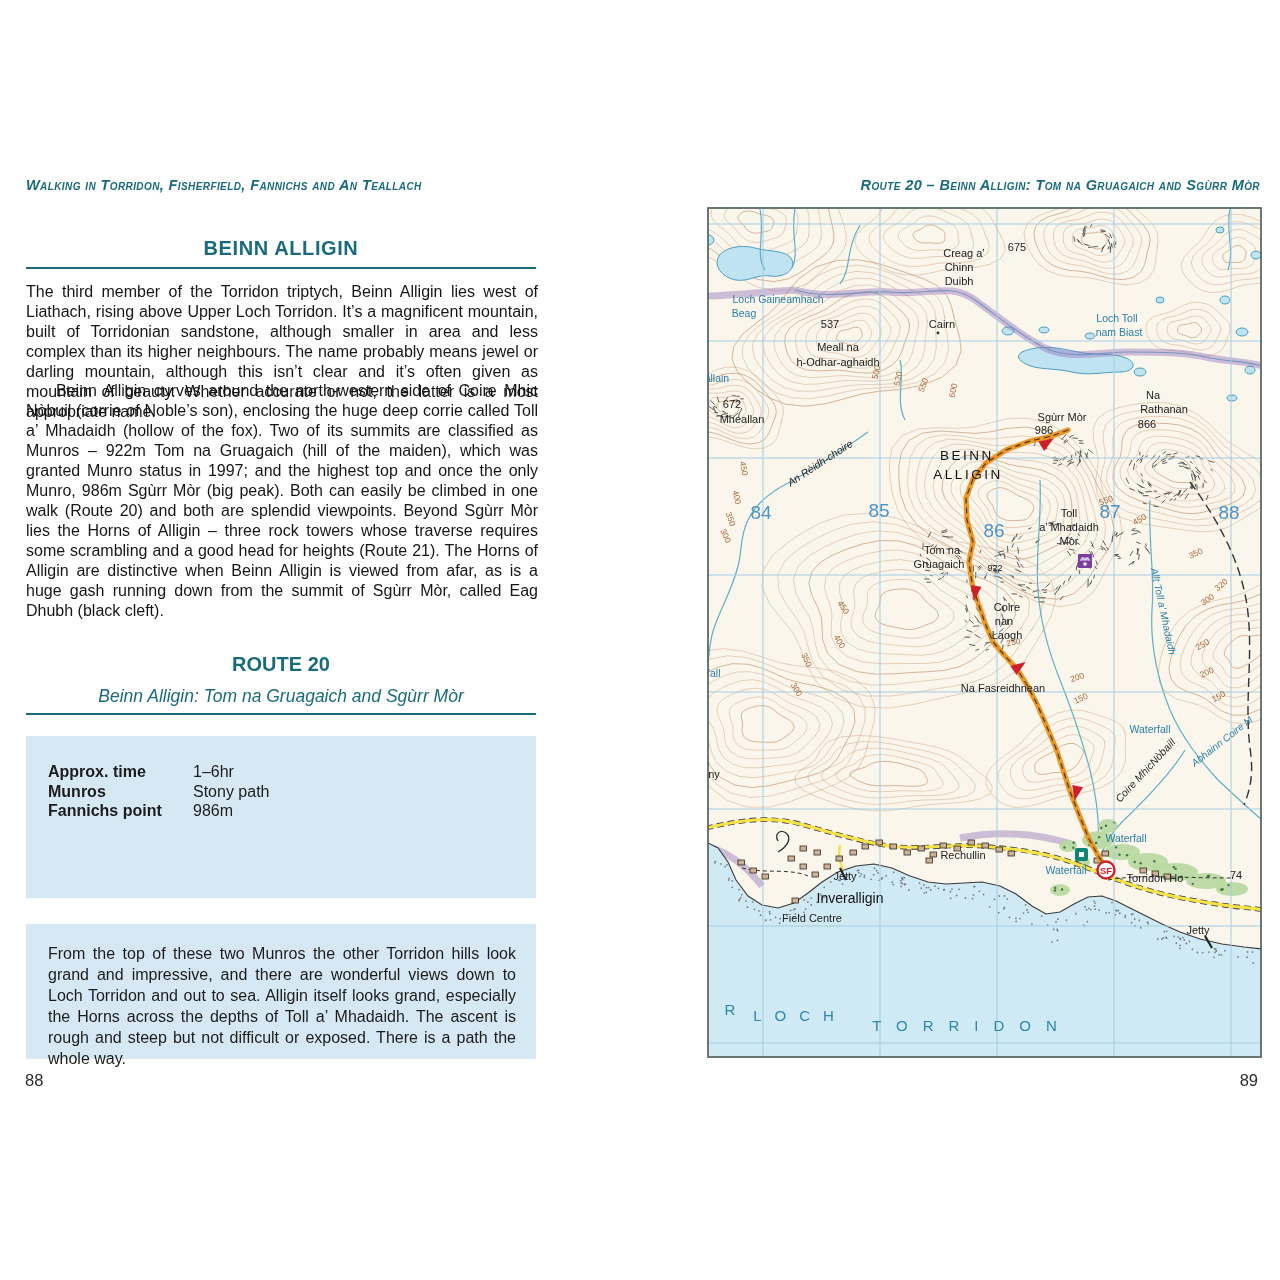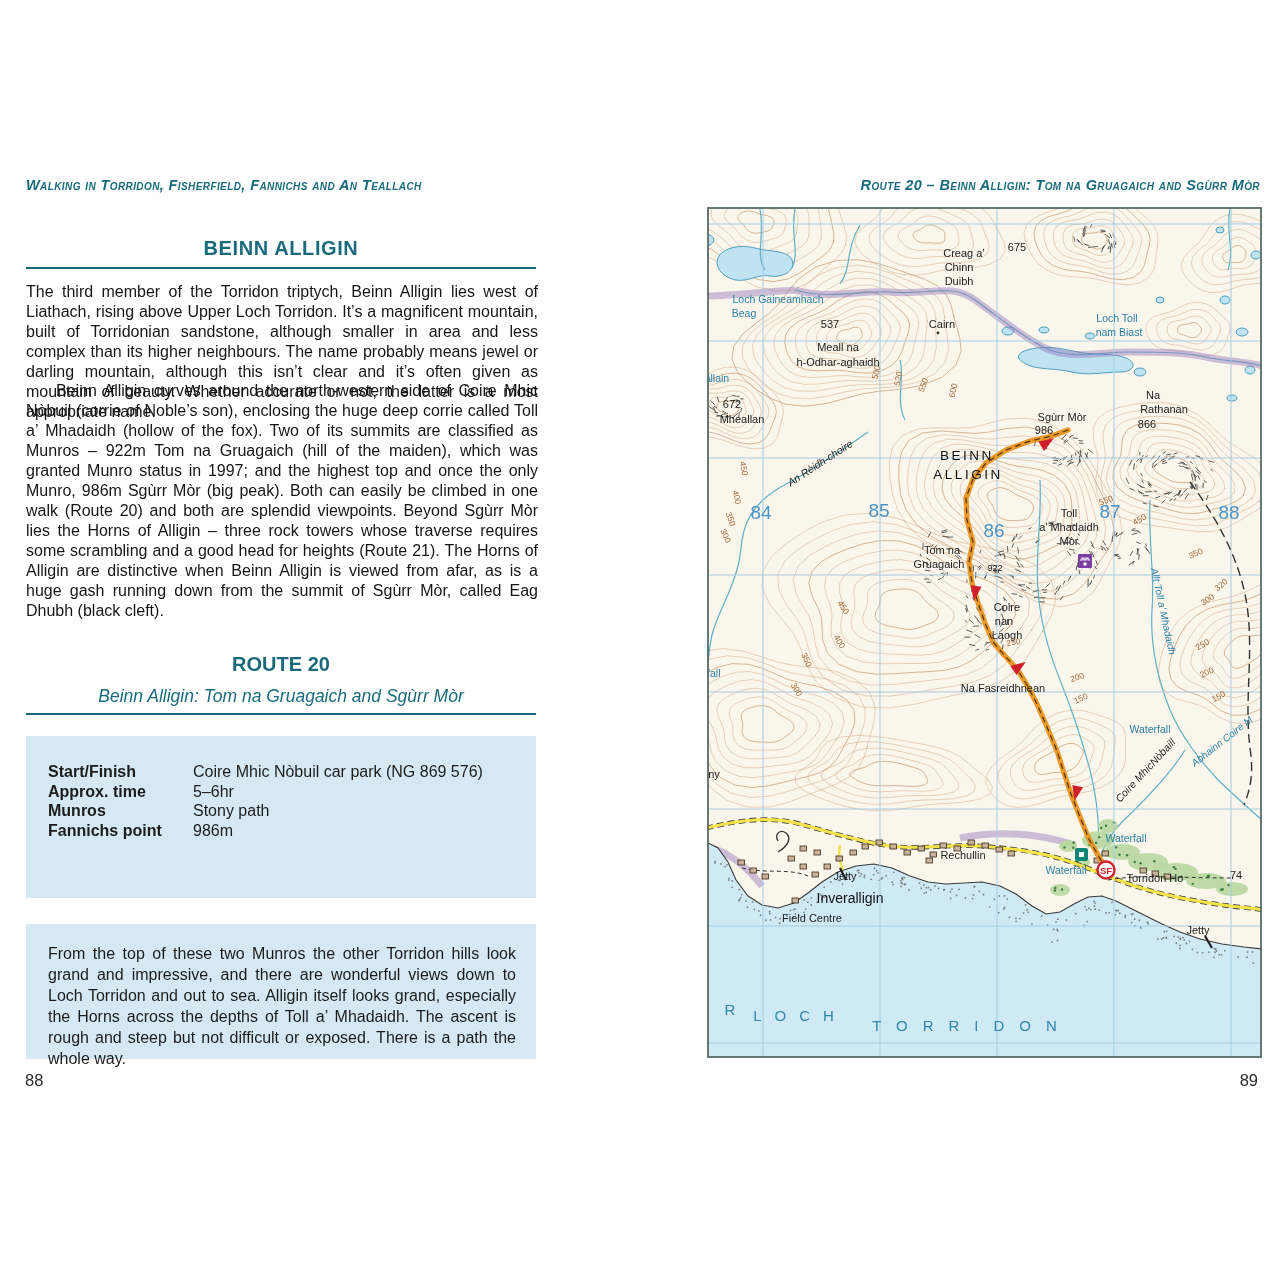--- a/index.html
+++ b/index.html
@@ -56,26 +56,22 @@
 
 <p class="bodypara" id="para1">The third member of the Torridon triptych, Beinn Alligin lies west of Liathach, rising above Upper Loch Torridon. It’s a magnificent mountain, built of Torridonian sandstone, although smaller in area and less complex than its higher neighbours. The name probably means jewel or darling mountain, although this isn’t clear and it’s often given as mountain of beauty. Whether accurate or not, the latter is a most appropriate name.</p>
 <p class="bodypara" id="para2">Beinn Alligin curves around the north-western side of Coire Mhic Nòbuil (corrie of Noble’s son), enclosing the huge deep corrie called Toll a’ Mhadaidh (hollow of the fox). Two of its summits are classified as Munros – 922m Tom na Gruagaich (hill of the maiden), which was granted Munro status in 1997; and the highest top and once the only Munro, 986m Sgùrr Mòr (big peak). Both can easily be climbed in one walk (Route 20) and both are splendid viewpoints. Beyond Sgùrr Mòr lies the Horns of Alligin – three rock towers whose traverse requires some scrambling and a good head for heights (Route 21). The Horns of Alligin are distinctive when Beinn Alligin is viewed from afar, as is a huge gash running down from the summit of Sgùrr Mòr, called Eag Dhubh (black cleft).</p>
 
 <div id="routeHead">ROUTE 20</div>
 <div id="routeSub">Beinn Alligin: Tom na Gruagaich and Sgùrr Mòr</div>
 <div class="rule" id="rule2"></div>
 
 <div class="bluebox" id="infobox">
     <div class="irow">
-      <div class="ilabel">Start/Finish</div>
-      <div class="ivalue">Coire Mhic Nòbuil car park (NG 869 576)</div>
-    </div>
-    <div class="irow">
       <div class="ilabel">Approx. time</div>
-      <div class="ivalue">5–6hr</div>
+      <div class="ivalue">1–6hr</div>
     </div>
     <div class="irow">
       <div class="ilabel">Munros</div>
       <div class="ivalue">Stony path</div>
     </div>
     <div class="irow">
       <div class="ilabel">Fannichs point</div>
       <div class="ivalue">986m</div>
     </div>
   </div>

